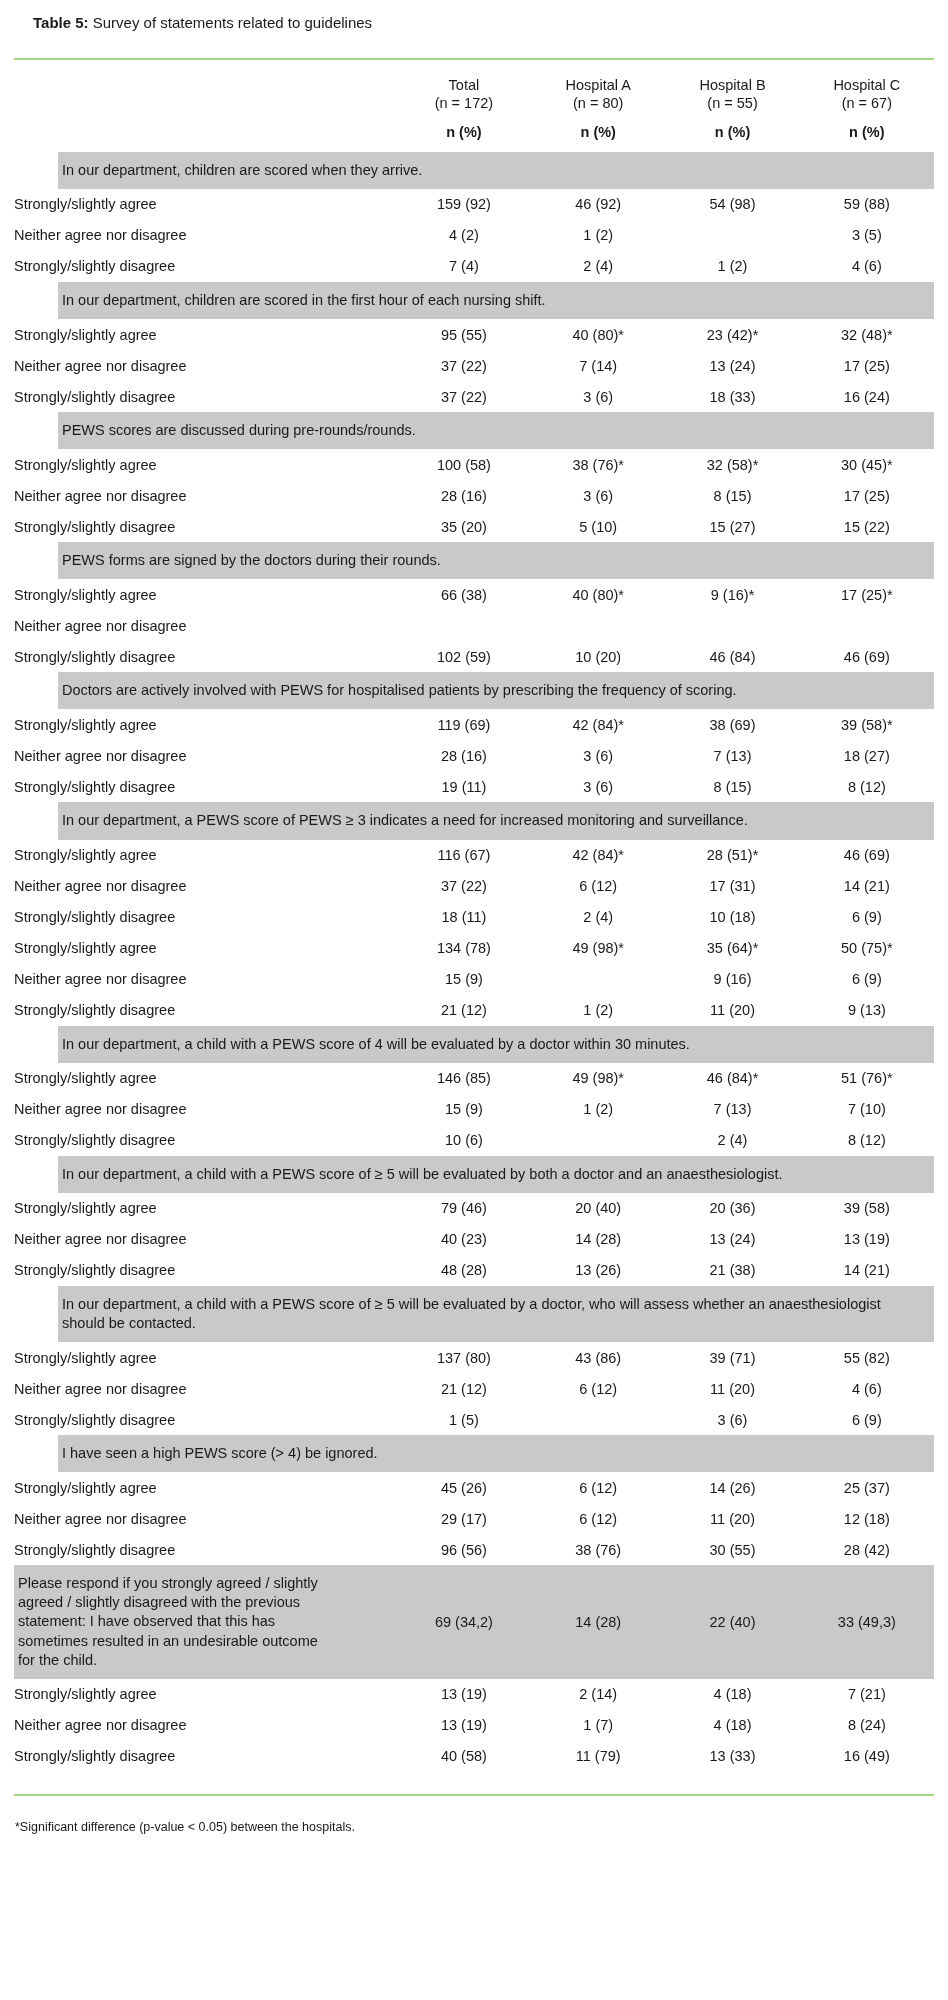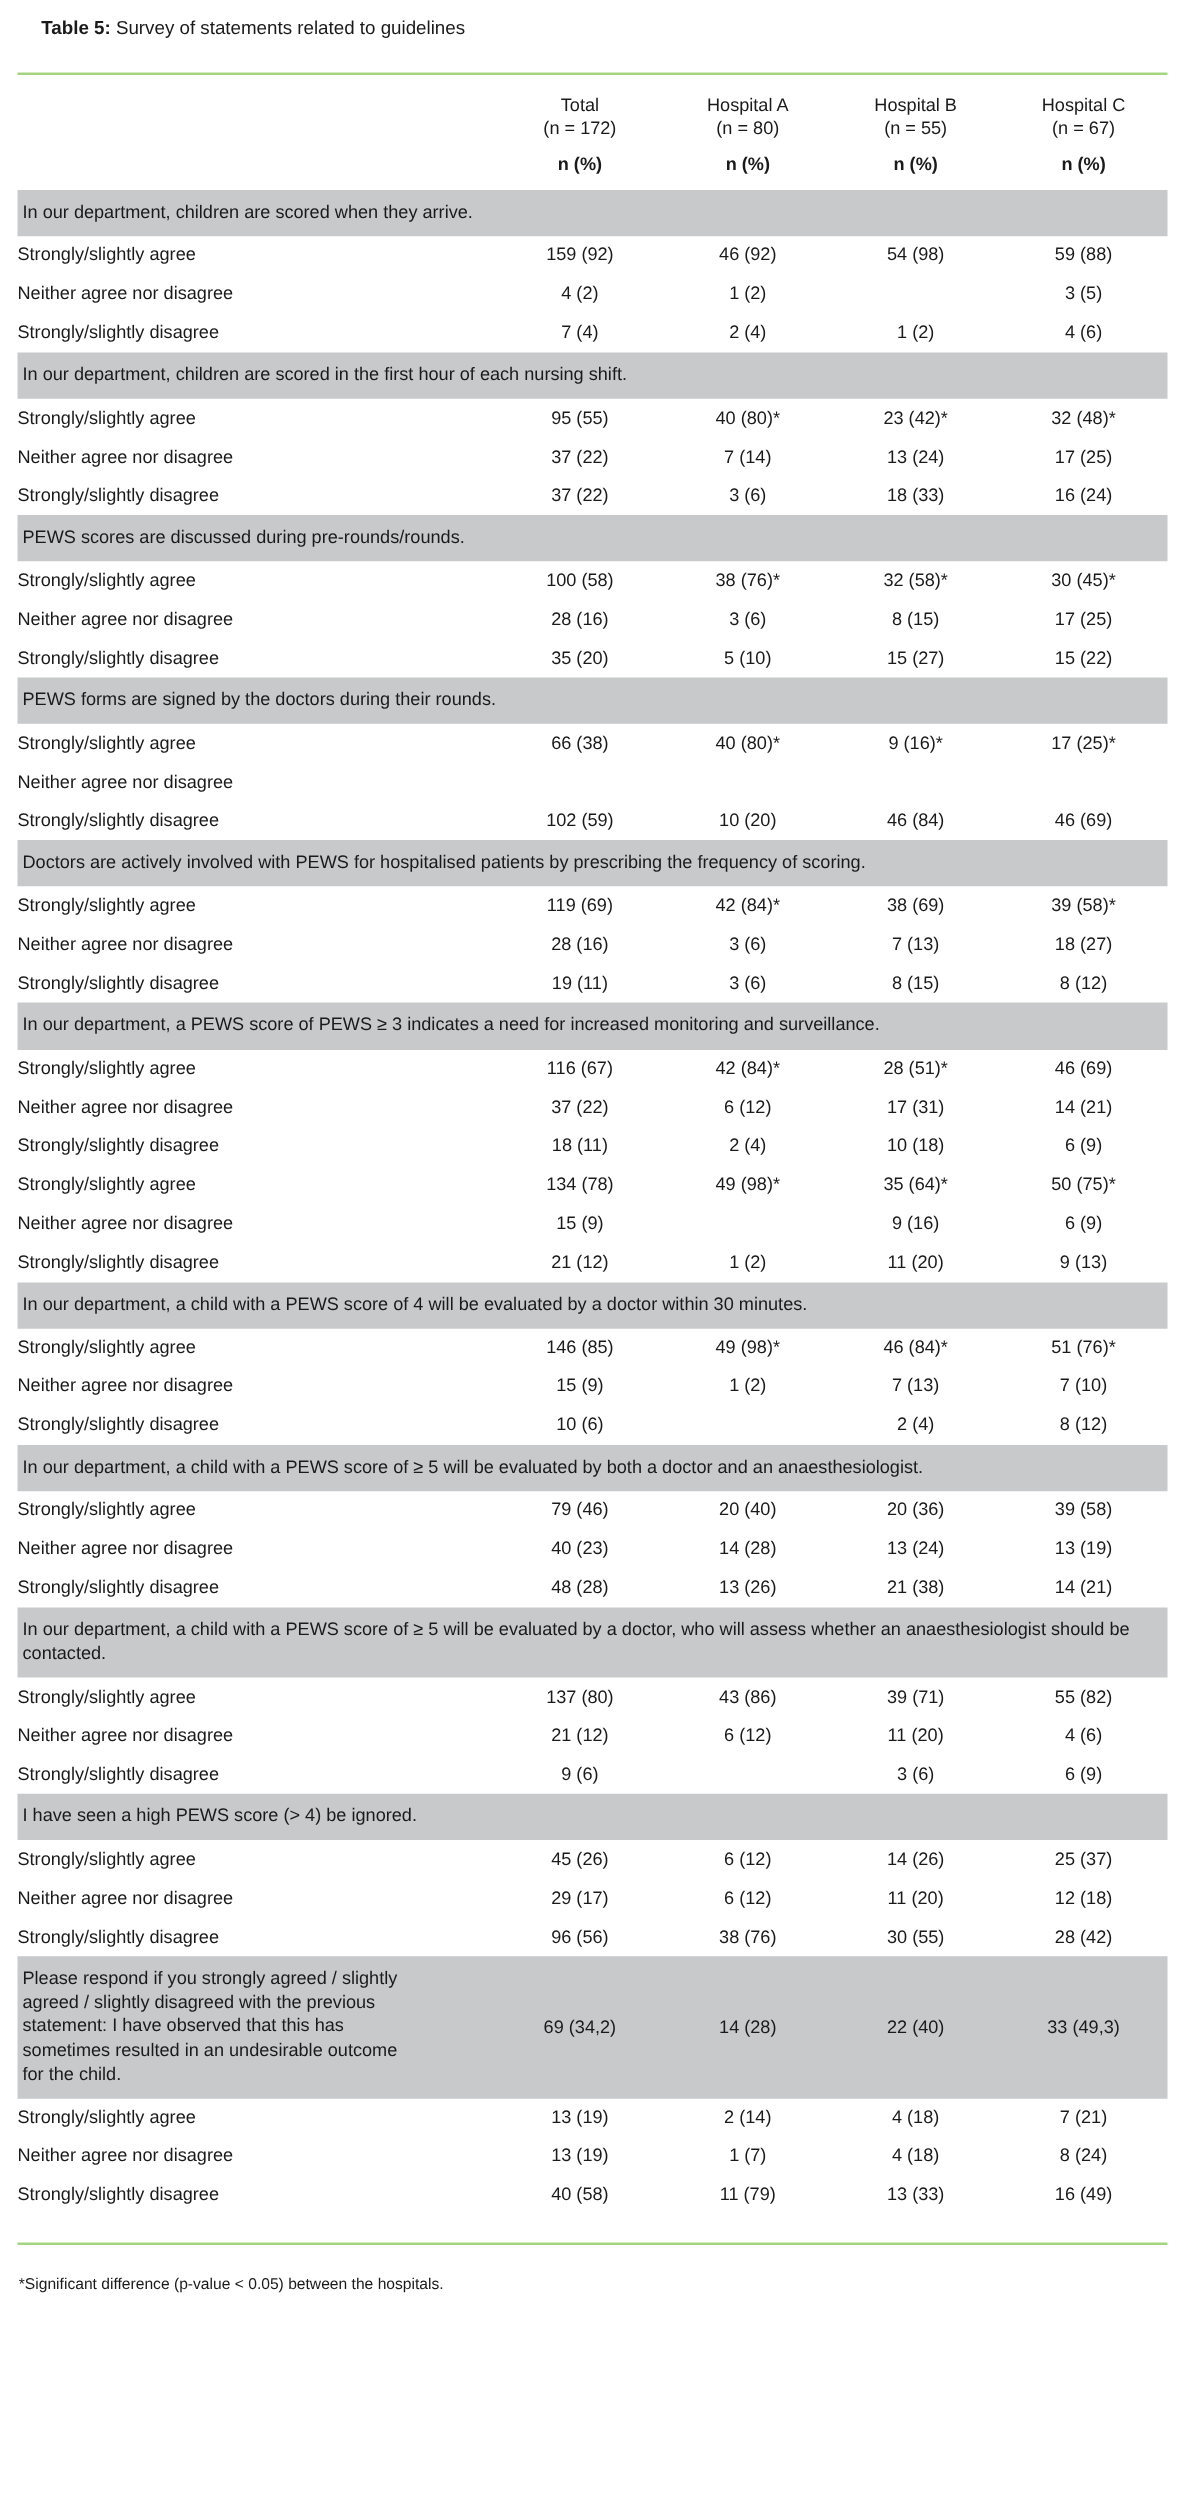--- a/index.html
+++ b/index.html
@@ -24,21 +24,21 @@
     align-items:center;
   }
   .header-row { padding-top:16px; align-items:start; }
   .col-head { text-align:center; font-weight:normal; font-size:14.5px; line-height:1.28; }
   .unit-row { padding:11px 0 12px 0; }
   .unit { text-align:center; font-weight:bold; font-size:14.5px; }
 
   .band { background:var(--gray); }
   .statement-full {
     padding:9px 10px 9px 4px;
-    font-size:14.5px; line-height:1.32;
+    font-size:14.5px; line-height:1.32;margin-left:44px;
   }
   .band.row { min-height:38px; }
   .band.row .statement {
     padding:9px 70px 9px 4px;
     font-size:14.5px; line-height:1.32;
   }
   .data-row .cell { padding:7.5px 0; }
   .label-cell { font-size:14.5px; padding-left:4px; }
   .value-cell { text-align:center; font-size:14.5px; }
 
@@ -284,21 +284,21 @@
       </div>
       <div class="row data-row">
         <div class="cell label-cell">Neither agree nor disagree</div>
         <div class="cell value-cell">21 (12)</div>
         <div class="cell value-cell">6 (12)</div>
         <div class="cell value-cell">11 (20)</div>
         <div class="cell value-cell">4 (6)</div>
       </div>
       <div class="row data-row">
         <div class="cell label-cell">Strongly/slightly disagree</div>
-        <div class="cell value-cell">9 (6)</div>
+        <div class="cell value-cell">1 (5)</div>
         <div class="cell value-cell"></div>
         <div class="cell value-cell">3 (6)</div>
         <div class="cell value-cell">6 (9)</div>
       </div>
       <div class="band statement-full">I have seen a high PEWS score (&gt; 4) be ignored.</div>
       <div class="row data-row">
         <div class="cell label-cell">Strongly/slightly agree</div>
         <div class="cell value-cell">45 (26)</div>
         <div class="cell value-cell">6 (12)</div>
         <div class="cell value-cell">14 (26)</div>

